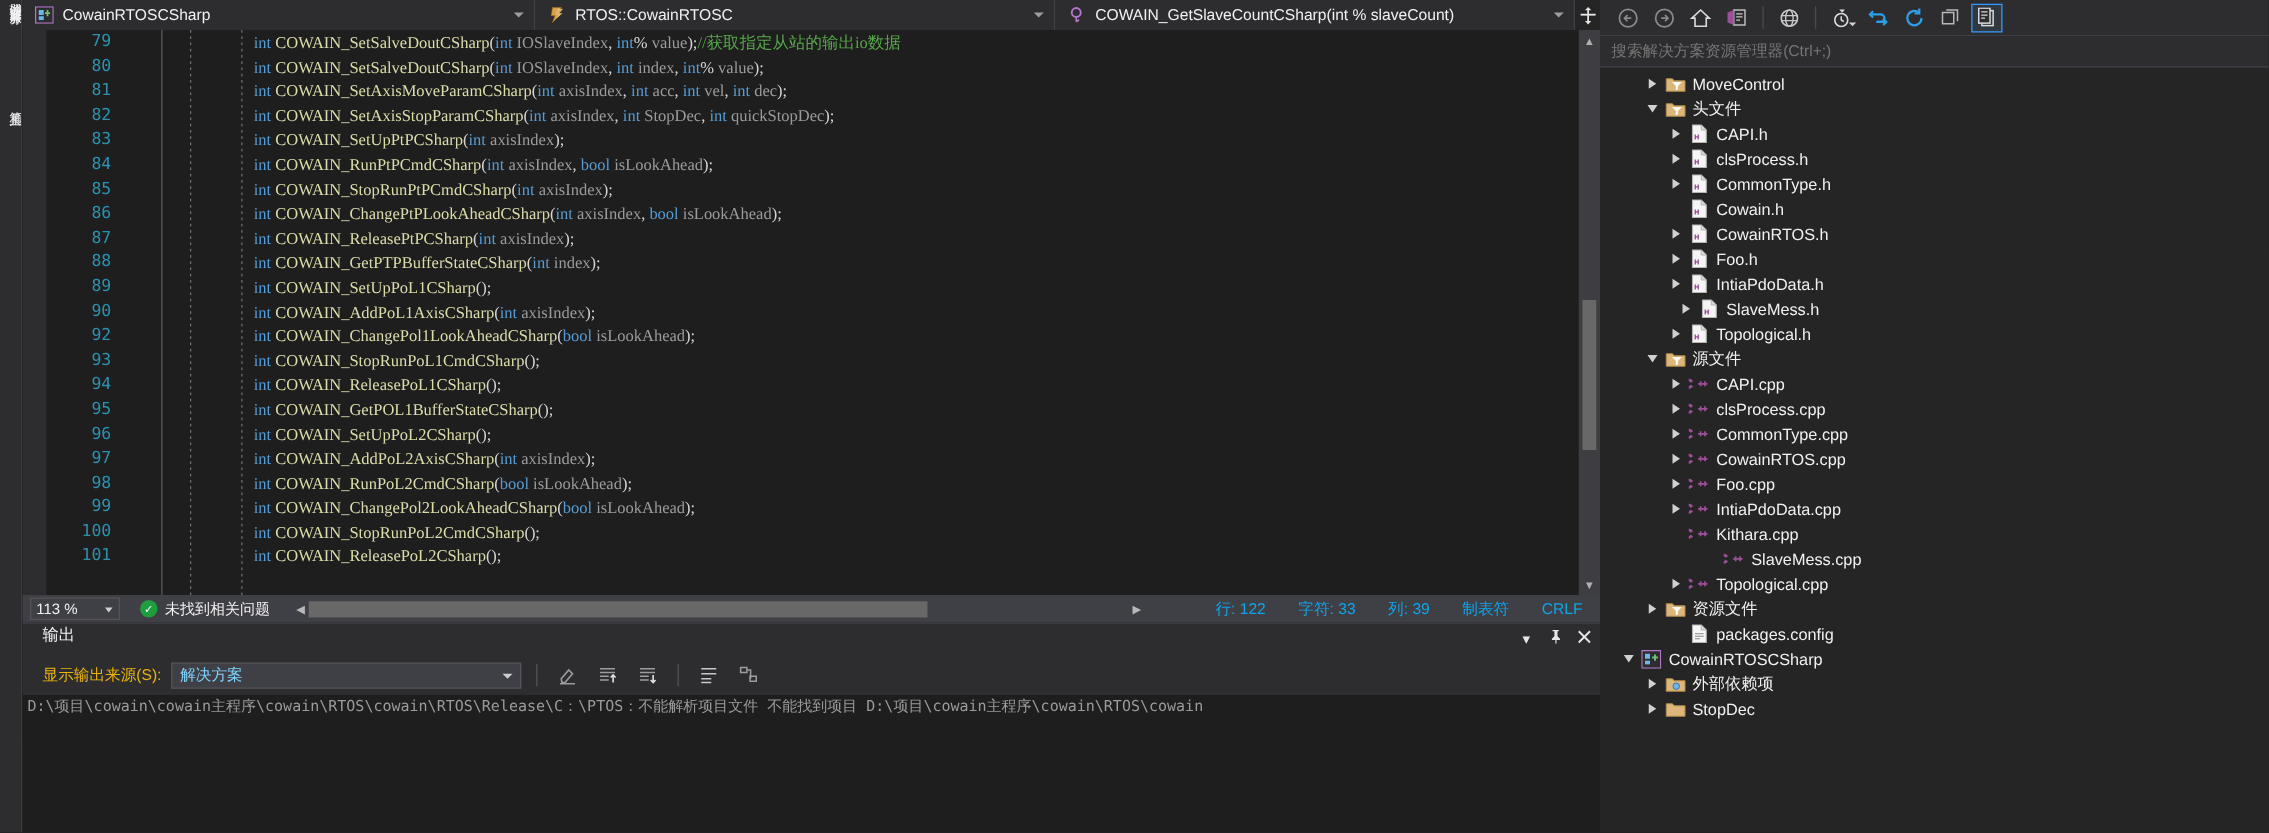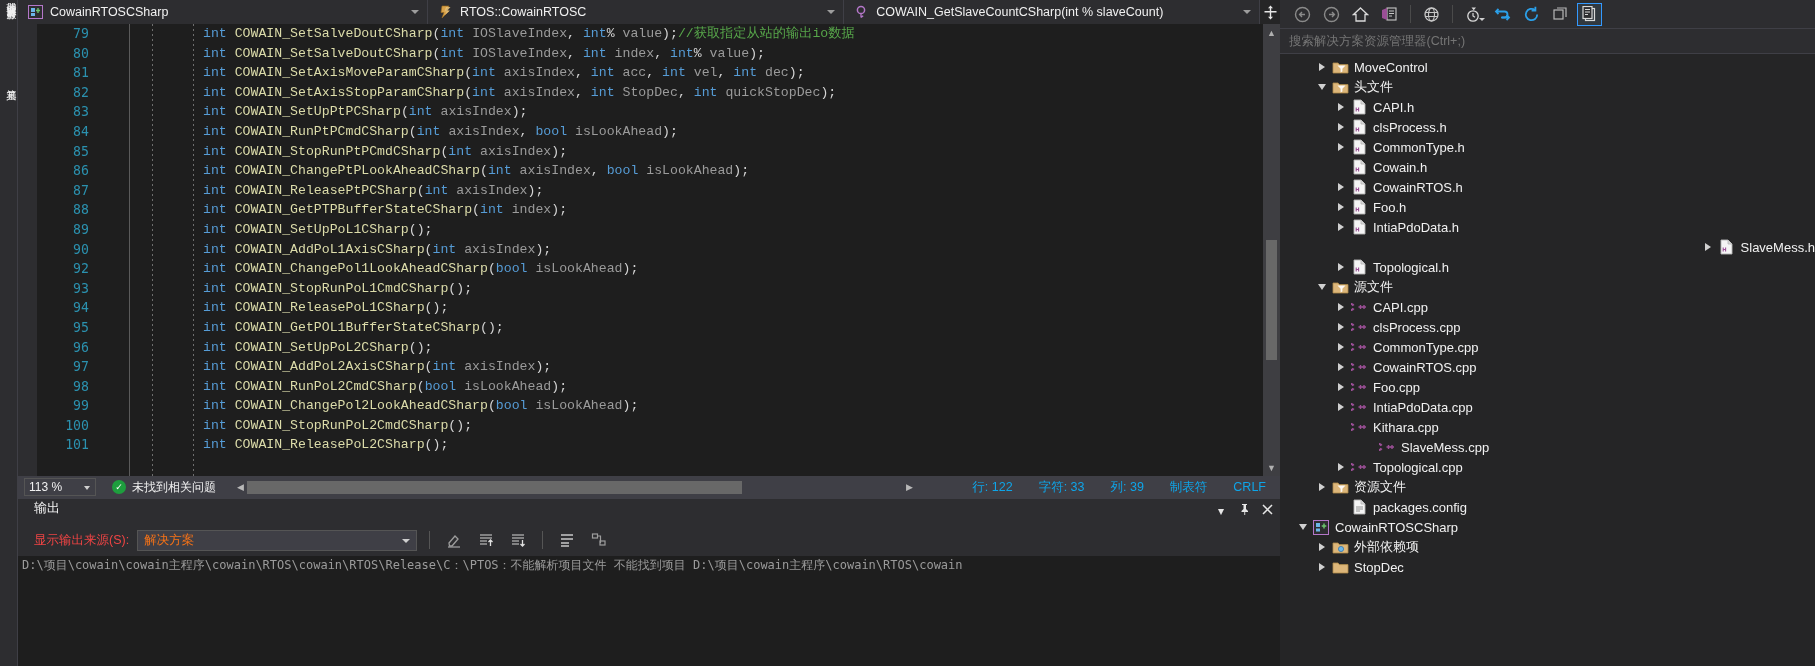--- a/index.html
+++ b/index.html
@@ -75,21 +75,21 @@
     font-size: 13.2px; line-height: 19.6px;
   }
   .crow { position: relative; height: 19.6px; white-space: pre; }
   .lnum {
     position: absolute; left: 0; width: 52px; text-align: right;
     color: #2b91af; font-family:"DejaVu Sans Mono", monospace;
     font-size: 13.2px; line-height: 19.6px;
   }
   .ctext {
     position: absolute; left: 166px; line-height: 19.6px;
-    font-family:Liberation Mono, monospace; font-size: 13.2px;
+    font-family:Liberation Serif, serif; font-size: 13.2px;
   }
   
   .num-sep {
     position: absolute; left: 111px; top: 0; width: 1px; height: 452px;
     background: #5a5a5a;
   }
   
   .guide {
     position: absolute; top: 0; width: 1px; height: 452px;
     background-image: linear-gradient(to bottom, #6e6e6e 0 2px, transparent 2px 5px);
@@ -164,26 +164,26 @@
   .output-head {
     position: relative; height: 26px; display: flex; 
     padding-left: 16px;
   }
   .output-head .title { color: #f1f1f1; font-size: 13px; }
   .out-head-btns { position:absolute; right: 6px; top: 4px; display:flex; gap: 9px; align-items:center; }
   .out-head-btns .b { color:#e6e6e6; font-size: 12px; width:14px;text-align:center;cursor:default; }
   .output-toolbar {
     height: 30px; display: flex; align-items: center; padding-left: 16px; gap: 8px;
   }
-  .output-toolbar .lbl { color: #ef4444; font-size: 12.5px; }
+  .output-toolbar .lbl { color: #eab308; font-size: 12.5px; }
   .combo {
     width: 280px; height: 21px; background: #3f3f46; border: 1px solid #555;
     display:flex; align-items:center; padding: 0 6px; position: relative;
   }
-  .combo .cv { color:#f97316; font-size:12.5px; }
+  .combo .cv { color:#7dd3fc; font-size:12.5px; }
   .combo .cc { position:absolute; right:6px; top:8px; width:0;height:0;
     border-left:4px solid transparent;border-right:4px solid transparent;border-top:4px solid #cfcfcf;}
   .tbsep { width:1px; height:18px; background:#555; margin: 0 4px; }
   .tbicon { width: 24px; height: 22px; display:flex;align-items:center;justify-content:center; }
   .output-body {
     position: absolute; left: 0; top: 57px; right: 0; bottom: 0;
     background: #1e1e1e; overflow: hidden;
     font-family: "DejaVu Sans Mono", monospace; font-size: 12px;
     color: #9b9b9b; padding: 1px 4px; white-space: pre;
   }
@@ -593,21 +593,21 @@
           </span>
           <span class="ticon">
             <svg width="15" height="16" viewBox="0 0 15 16">
               <path d="M2 1 h7 l4 4 v10 H2 Z" fill="#f5f5f5" stroke="#b5b5b5" stroke-width="0.9"></path>
               <path d="M9 1 v4 h4" fill="#d8d8d8" stroke="#b5b5b5" stroke-width="0.8"></path>
               <path d="M4.2 8.5 v4 M6.6 8.5 v4 M4.2 10.5 h2.4" stroke="#9b4f96" stroke-width="1.1" fill="none"></path>
             </svg>
           </span>
           <span class="tlabel">IntiaPdoData.h</span>
         </div>
-        <div class="tnode" style="padding-left: 80px; justify-content: flex-end;">
+        <div class="tnode" style="padding-left: 60px;">
           <span class="tw">
             <span class="arrow-c"></span>
           </span>
           <span class="ticon">
             <svg width="15" height="16" viewBox="0 0 15 16">
               <path d="M2 1 h7 l4 4 v10 H2 Z" fill="#f5f5f5" stroke="#b5b5b5" stroke-width="0.9"></path>
               <path d="M9 1 v4 h4" fill="#d8d8d8" stroke="#b5b5b5" stroke-width="0.8"></path>
               <path d="M4.2 8.5 v4 M6.6 8.5 v4 M4.2 10.5 h2.4" stroke="#9b4f96" stroke-width="1.1" fill="none"></path>
             </svg>
           </span>

